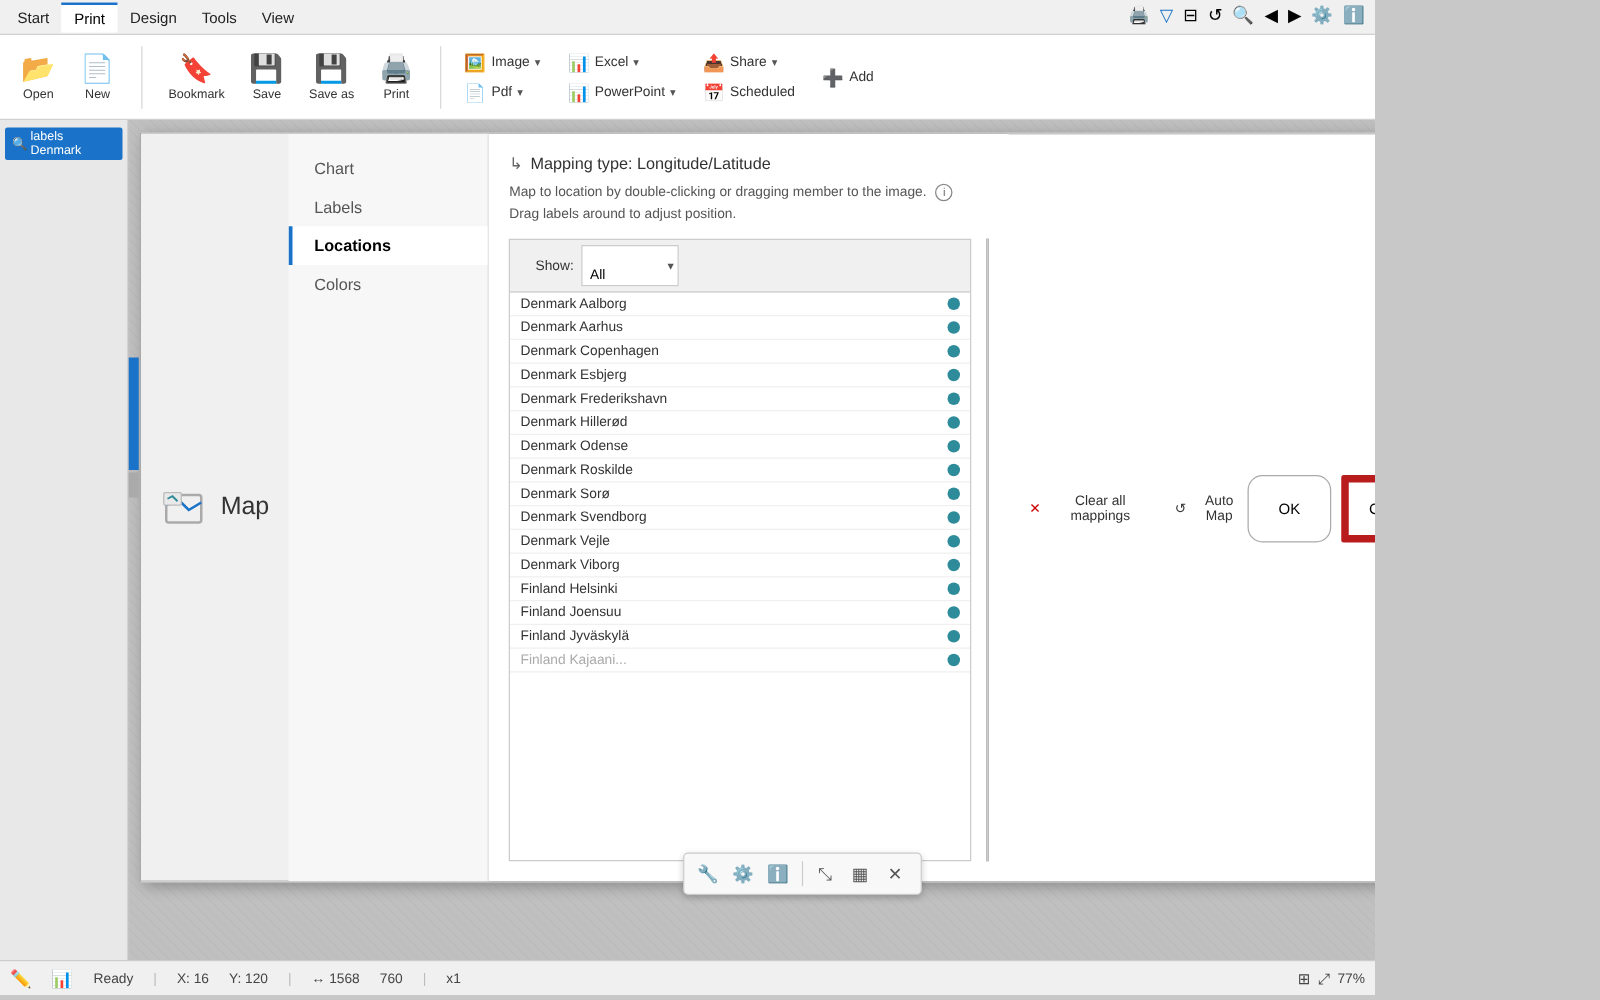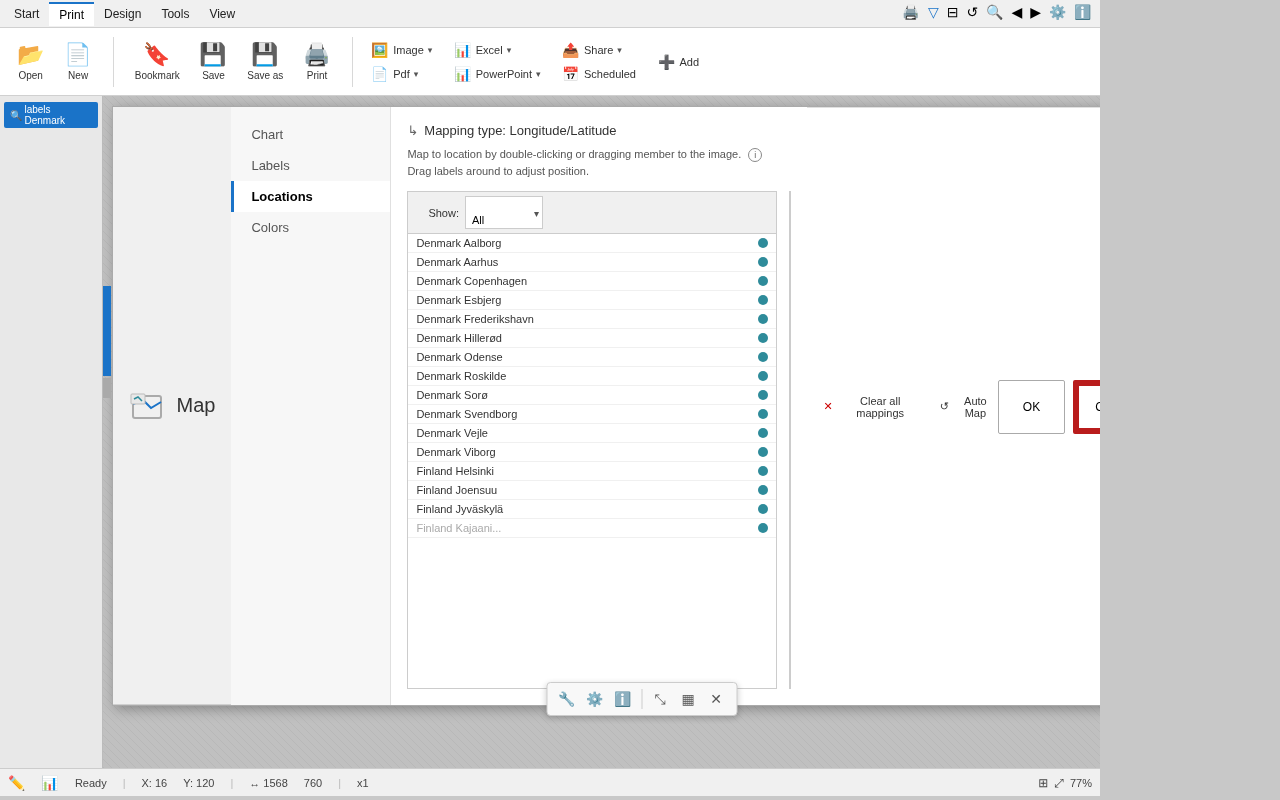--- a/index.html
+++ b/index.html
@@ -73,21 +73,21 @@
 
     
     .map-panel { flex: 1; border: 1px solid #ccc; position: relative; overflow: hidden; background: #6b6b6b; }
 
     
     .dialog-bottom { border-top: 1px solid #e0e0e0; padding: 8px 16px; display: flex; justify-content: space-between; align-items: center; }
     .bottom-actions { display: flex; gap: 16px; align-items: center; }
     .bottom-btn { display: flex; align-items: center; gap: 4px; font-size: 11px; color: #333; cursor: pointer; background: none; border: none; }
     .bottom-btn .x-icon { color: #c00; }
     .dialog-buttons { display: flex; gap: 8px; }
-    .btn-ok { padding: 19px 24px; background: #fff; border: 1px solid #aaa; font-size: 12px; cursor: pointer; border-radius: 2px; }
+    .btn-ok { padding: 19px 24px; background: #fff; border: 1px solid #aaa; font-size: 12px; cursor: pointer; border-radius: 12px; }
     .btn-cancel { padding: 5px 16px; background: #fff; border: 6px solid #b91c1c; font-size: 12px; cursor: pointer; border-radius: 2px; }
 
     
     .status-bar { background: #f0f0f0; border-top: 1px solid #ccc; height: 28px; display: flex; align-items: center; padding: 0 8px; font-size: 11px; color: #444; gap: 16px; }
     .status-sep { color: #bbb; }
 
     
     .bottom-toolbar { position: absolute; bottom: 52px; left: 50%; transform: translateX(-50%); display: flex; align-items: center; gap: 4px; background: #f8f8f8; border: 1px solid #ccc; border-radius: 4px; padding: 4px 8px; box-shadow: 0 2px 6px rgba(0,0,0,0.2); }
     .bottom-tool-btn { width: 24px; height: 24px; display: flex; align-items: center; justify-content: center; cursor: pointer; font-size: 14px; color: #555; border-radius: 3px; }
     .bottom-tool-sep { width: 1px; height: 20px; background: #ccc; margin: 0 2px; }

